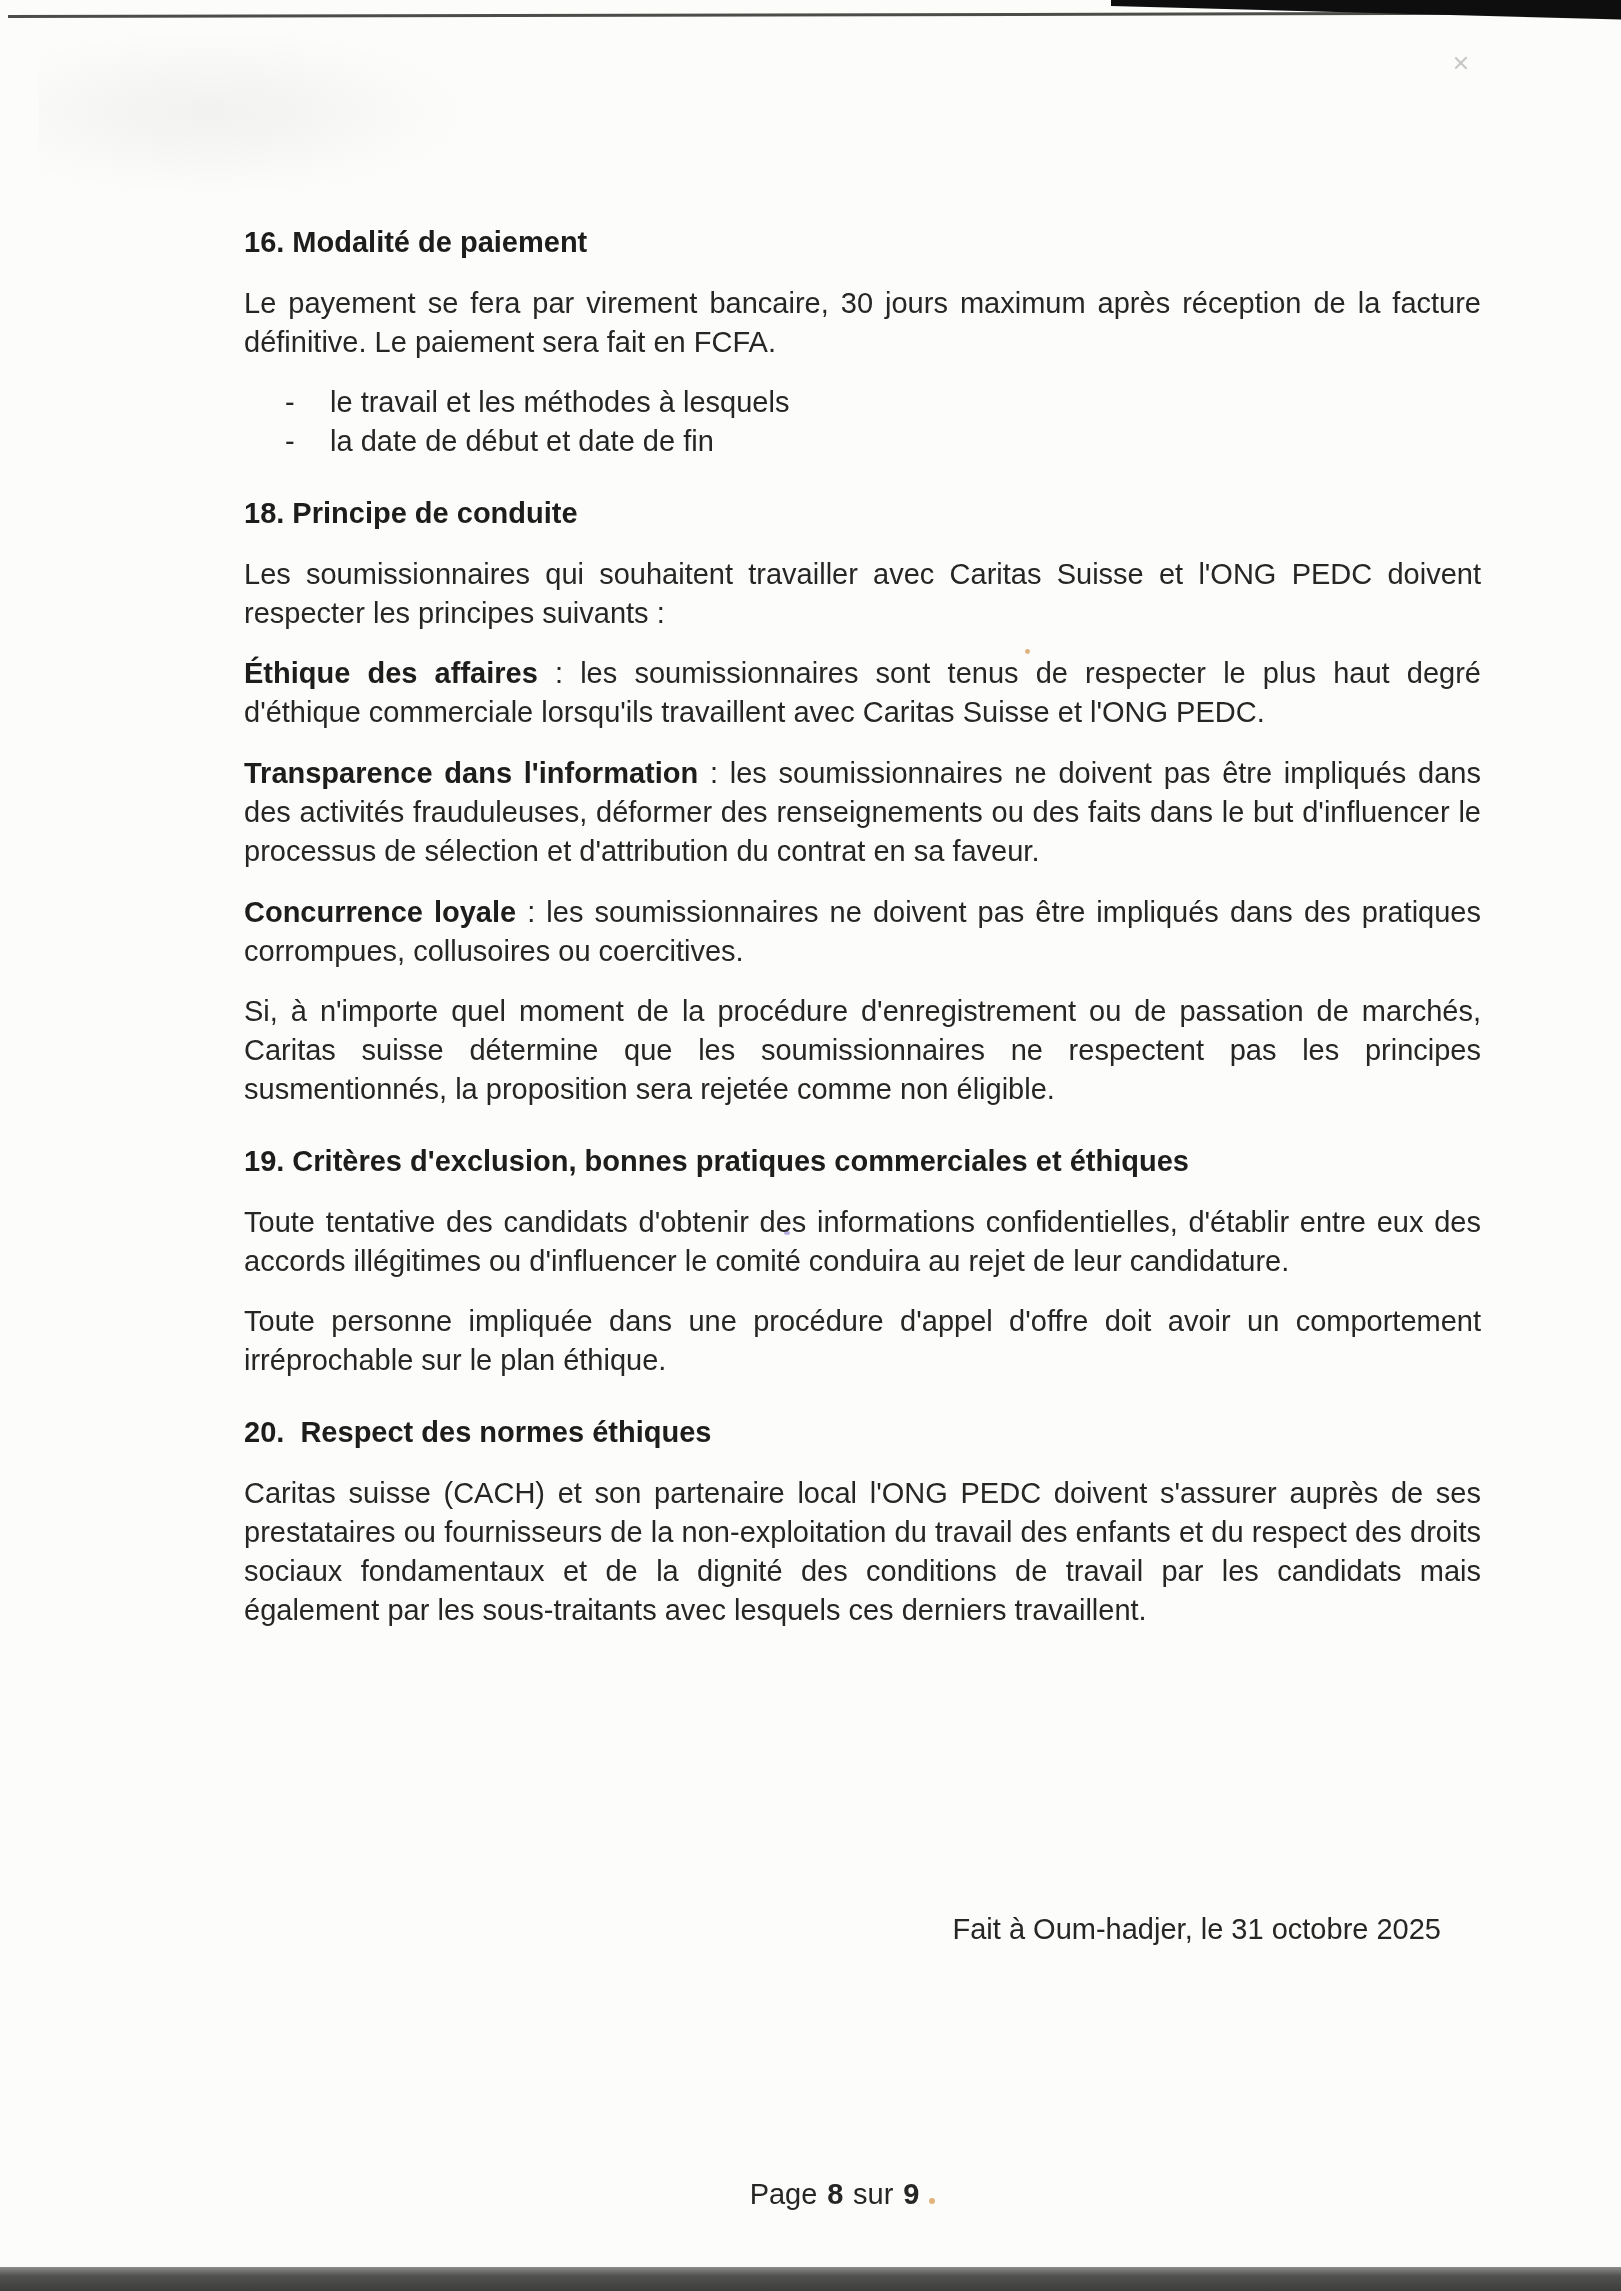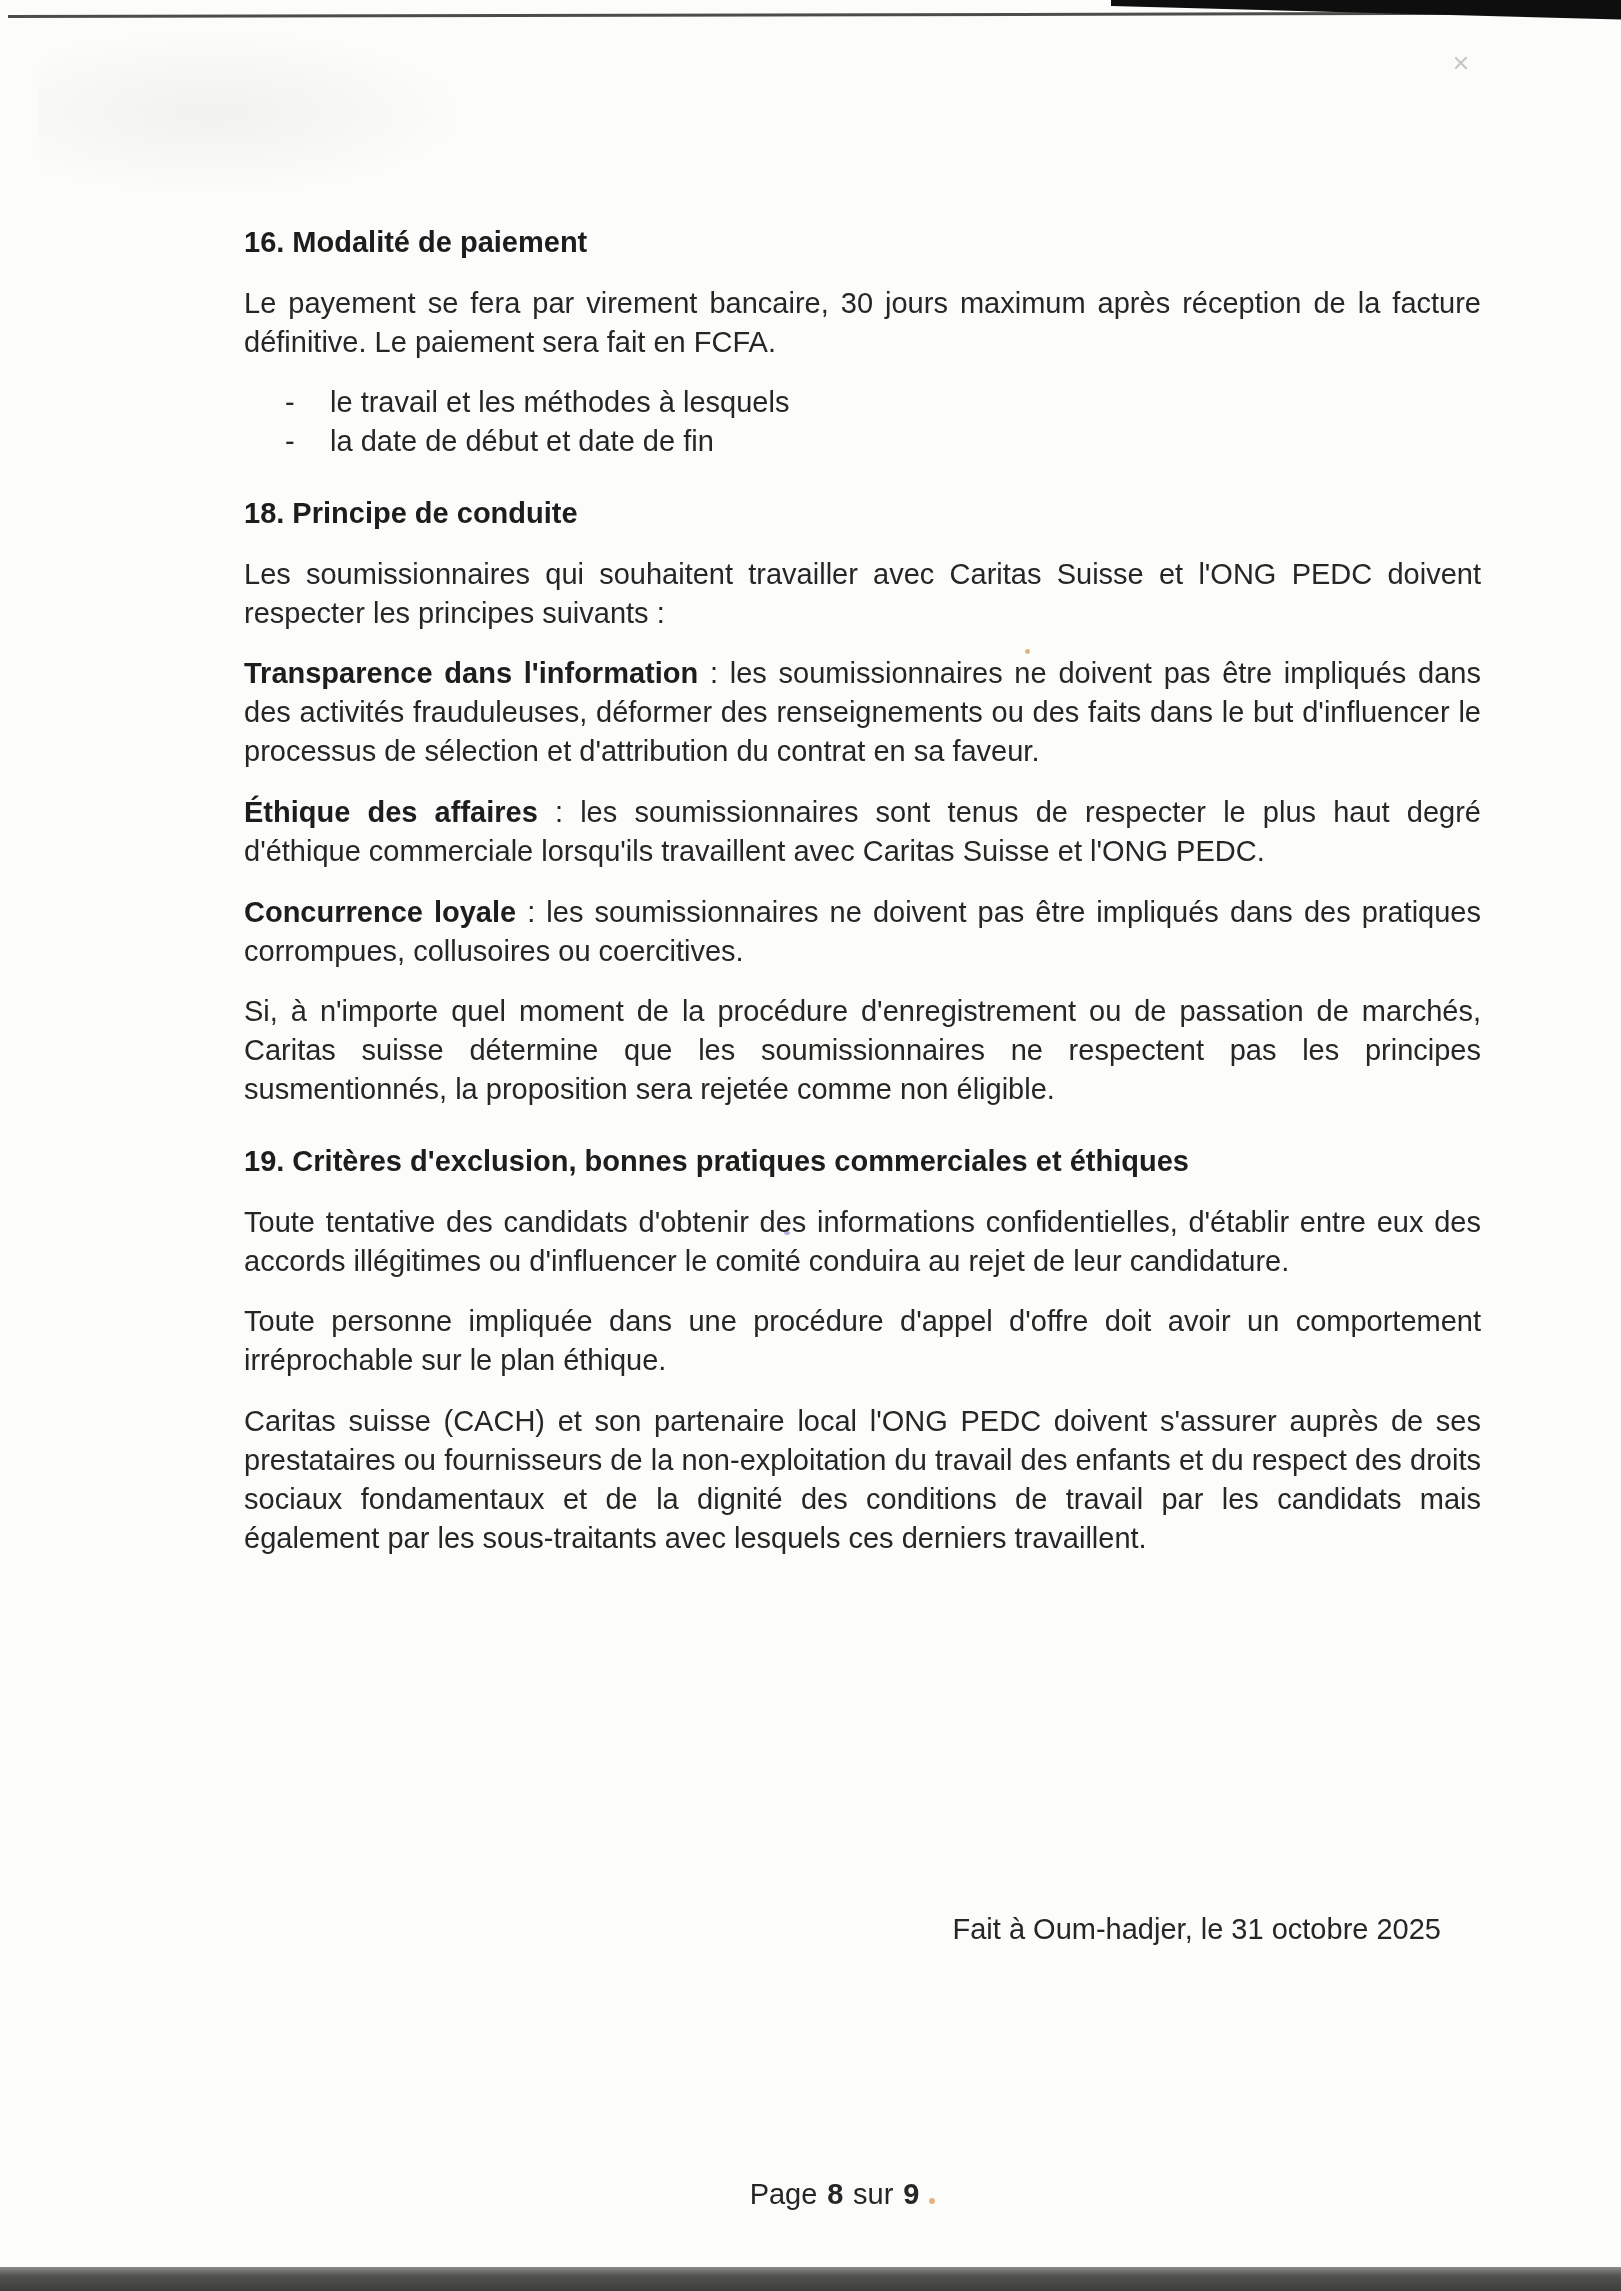--- a/index.html
+++ b/index.html
@@ -95,29 +95,30 @@
         <span>le travail et les méthodes à lesquels</span>
       </div>
       <div class="bullet">
         <span class="dash">-</span>
         <span>la date de début et date de fin</span>
       </div>
     </div>
 
     <div class="h">18. Principe de conduite</div>
     <p>Les soumissionnaires qui souhaitent travailler avec Caritas Suisse et l'ONG PEDC doivent respecter les principes suivants :</p>
+    <p class="tight"><span class="lead">Éthique des affaires</span><span> : les soumissionnaires sont tenus de respecter le plus haut degré d'éthique commerciale lorsqu'ils travaillent avec Caritas Suisse et l'ONG PEDC.</span></p>
     <p class="tight"><span class="lead">Transparence dans l'information</span><span> : les soumissionnaires ne doivent pas être impliqués dans des activités frauduleuses, déformer des renseignements ou des faits dans le but d'influencer le processus de sélection et d'attribution du contrat en sa faveur.</span></p>
-    <p class="tight"><span class="lead">Éthique des affaires</span><span> : les soumissionnaires sont tenus de respecter le plus haut degré d'éthique commerciale lorsqu'ils travaillent avec Caritas Suisse et l'ONG PEDC.</span></p>
     <p class="tight-last"><span class="lead">Concurrence loyale</span><span> : les soumissionnaires ne doivent pas être impliqués dans des pratiques corrompues, collusoires ou coercitives.</span></p>
     <p>Si, à n'importe quel moment de la procédure d'enregistrement ou de passation de marchés, Caritas suisse détermine que les soumissionnaires ne respectent pas les principes susmentionnés, la proposition sera rejetée comme non éligible.</p>
 
     <div class="h">19. Critères d'exclusion, bonnes pratiques commerciales et éthiques</div>
     <p>Toute tentative des candidats d'obtenir des informations confidentielles, d'établir entre eux des accords illégitimes ou d'influencer le comité conduira au rejet de leur candidature.</p>
     <p>Toute personne impliquée dans une procédure d'appel d'offre doit avoir un comportement irréprochable sur le plan éthique.</p>
 
+    <div class="h">20.  Respect des normes éthiques</div>
     <p>Caritas suisse (CACH) et son partenaire local l'ONG PEDC doivent s'assurer auprès de ses prestataires ou fournisseurs de la non-exploitation du travail des enfants et du respect des droits sociaux fondamentaux et de la dignité des conditions de travail par les candidats mais également par les sous-traitants avec lesquels ces derniers travaillent.</p>
 
   </div>
 
   <div class="date-line">Fait à Oum-hadjer, le 31 octobre 2025</div>
 
   <div class="page-footer">
     <span>Page</span>
     <span class="num">8</span>
     <span>sur</span>

